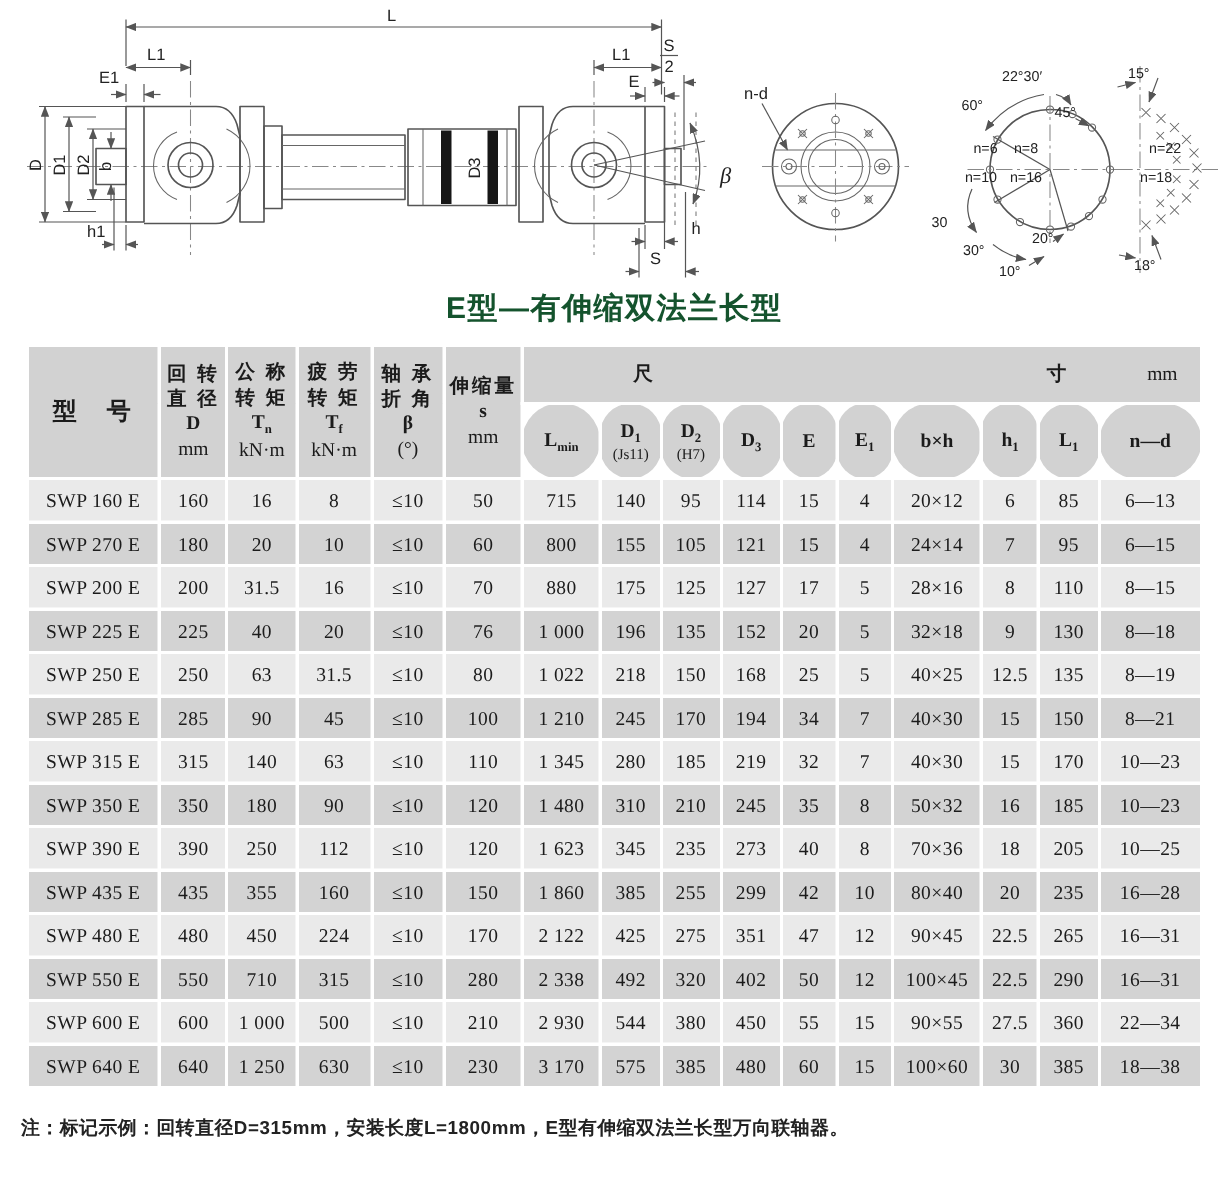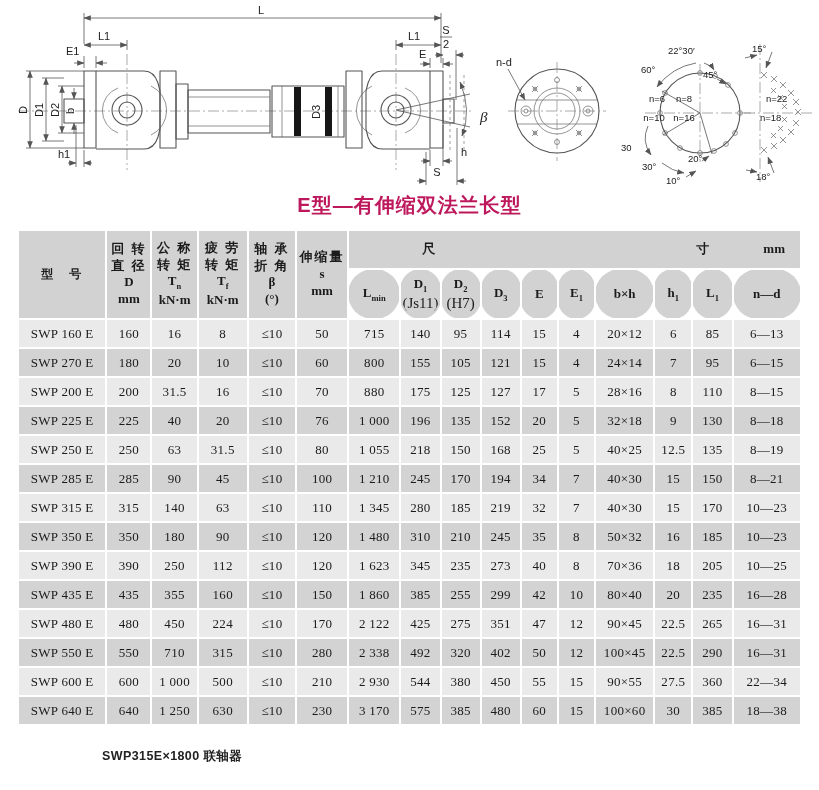--- a/index.html
+++ b/index.html
@@ -17,50 +17,50 @@
   .dim{stroke:#555;stroke-width:0.8;fill:none;}
   .cl{stroke:#888;stroke-width:0.7;fill:none;stroke-dasharray:11 3 2 3;}
   .ph{stroke:#777;stroke-width:0.7;fill:none;stroke-dasharray:3 3;}
   .lbl{font:11px "Liberation Sans","DejaVu Sans",sans-serif;fill:#222;}
   .lblS{font:9.5px "Liberation Sans","DejaVu Sans",sans-serif;fill:#222;}
   .beta{font:italic 15px "Liberation Serif","DejaVu Serif",serif;fill:#222;}
 
   
   .title{
     position:absolute;top:192px;left:0;width:100%;text-align:center;
-    font-size:20px;font-weight:bold;letter-spacing:1px;color:#be185d;
+    font-size:20px;font-weight:bold;letter-spacing:1px;color:#14532d;
   }
 
   
   table.spec{
     position:absolute;left:17px;top:229px;width:785px;
     border-collapse:collapse;table-layout:fixed;
     font-family:"Liberation Serif","DejaVu Serif",serif;
     font-size:13px;color:#1b1b1b;
   }
   table.spec th, table.spec td{
     border:2px solid #ffffff;text-align:center;vertical-align:middle;
     padding:0 1px;overflow:hidden;
   }
   table.spec thead th{background:#d2d2d2;font-weight:bold;}
   table.spec tbody td{height:27px;font-weight:normal;letter-spacing:0.3px;}
   table.spec tbody tr:nth-child(odd) td{background:#eaeaea;}
   table.spec tbody tr:nth-child(even) td{background:#d3d3d3;}
   .hl{letter-spacing:2px;line-height:1.25;font-size:13px;}
   .sym{font-weight:bold;line-height:1.3;}
-  .unit{font-weight:bold;line-height:1.3;}
+  .unit{font-weight:normal;line-height:1.3;}
   sub{font-size:8.5px;}
-  .tol{font-size:15px;line-height:1.1;font-weight:normal;}
+  .tol{font-size:10px;line-height:1.1;font-weight:normal;}
   th.group-h{height:37px;}
   tr.subrow th{height:48px;border-radius:25px;}
   .dims-flex{display:flex;align-items:center;width:100%;}
   .dims-flex .c1{margin-left:72px;}
   .dims-flex .c2{margin-left:auto;margin-right:52px;}
   .dims-flex .u{margin-right:14px;}
-  th.model-h{font-size:12px;}
+  th.model-h{font-size:16px;}
 
   
   .note{position:absolute;left:14px;top:744px;font-size:12.5px;font-weight:bold;color:#222;letter-spacing:0.4px;}
   .note .line1{white-space:nowrap;}
   .note .line2{margin-left:88px;margin-top:4px;}
 </style>
 </head>
 <body>
 
 <div class="sheet">
@@ -442,21 +442,21 @@
           <td>130</td>
           <td>8—18</td>
         </tr>
         <tr>
           <td>SWP 250 E</td>
           <td>250</td>
           <td>63</td>
           <td>31.5</td>
           <td>≤10</td>
           <td>80</td>
-          <td>1 055</td>
+          <td>1 022</td>
           <td>218</td>
           <td>150</td>
           <td>168</td>
           <td>25</td>
           <td>5</td>
           <td>40×25</td>
           <td>12.5</td>
           <td>135</td>
           <td>8—19</td>
         </tr>
@@ -619,15 +619,17 @@
           <td>15</td>
           <td>100×60</td>
           <td>30</td>
           <td>385</td>
           <td>18—38</td>
         </tr>
       </tbody>
   </table>
 
   <div class="note">
-    <div class="line2">SWP315E×1800 联轴器</div>
+    <div class="line1">
+      <span>注：</span><span>标记示例：回转直径D=315mm，安装长度L=1800mm，E型有伸缩双法兰长型万向联轴器。</span>
+    </div>
   </div>
 </div>
 
 </body></html>

